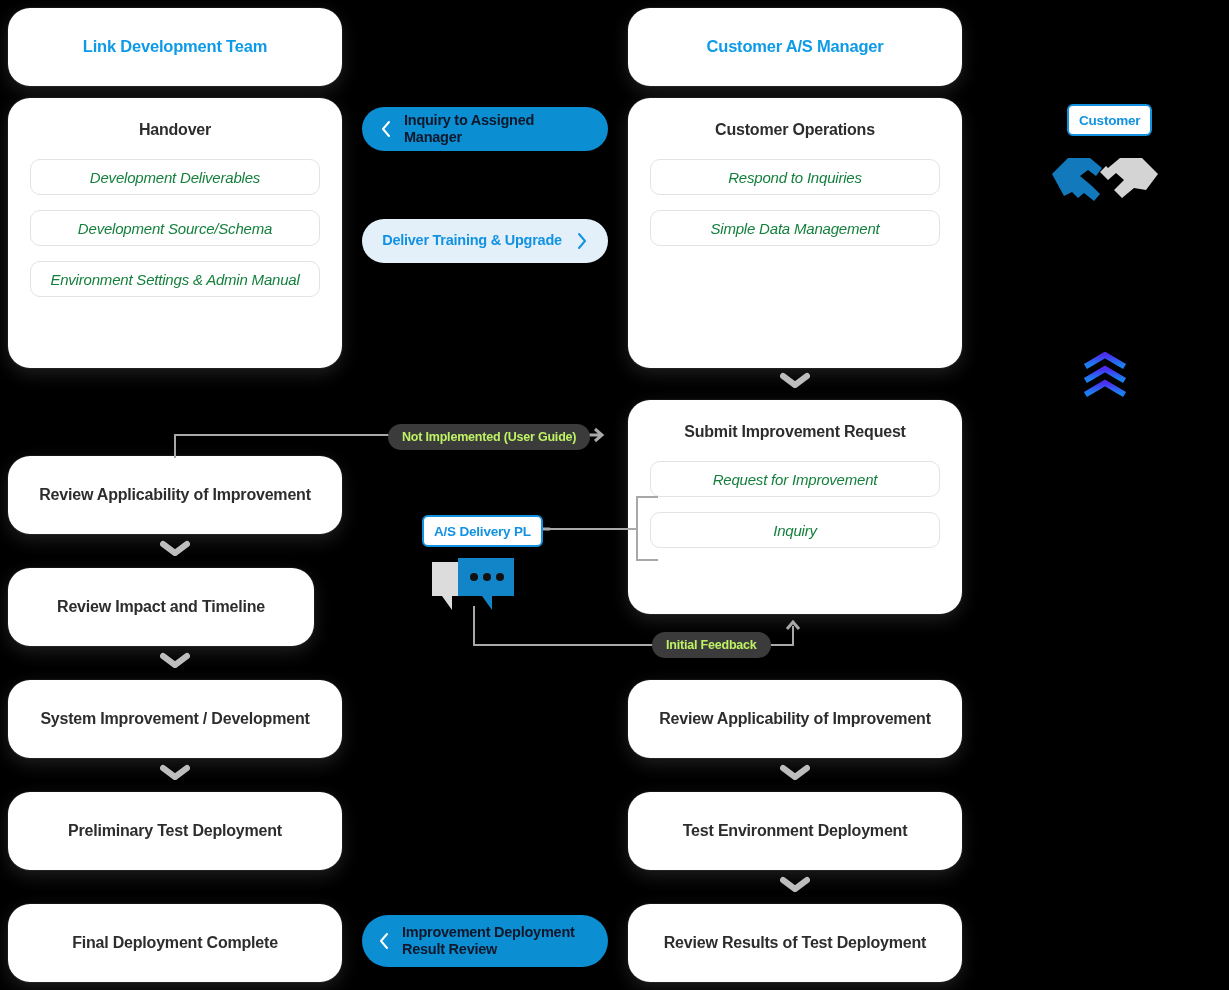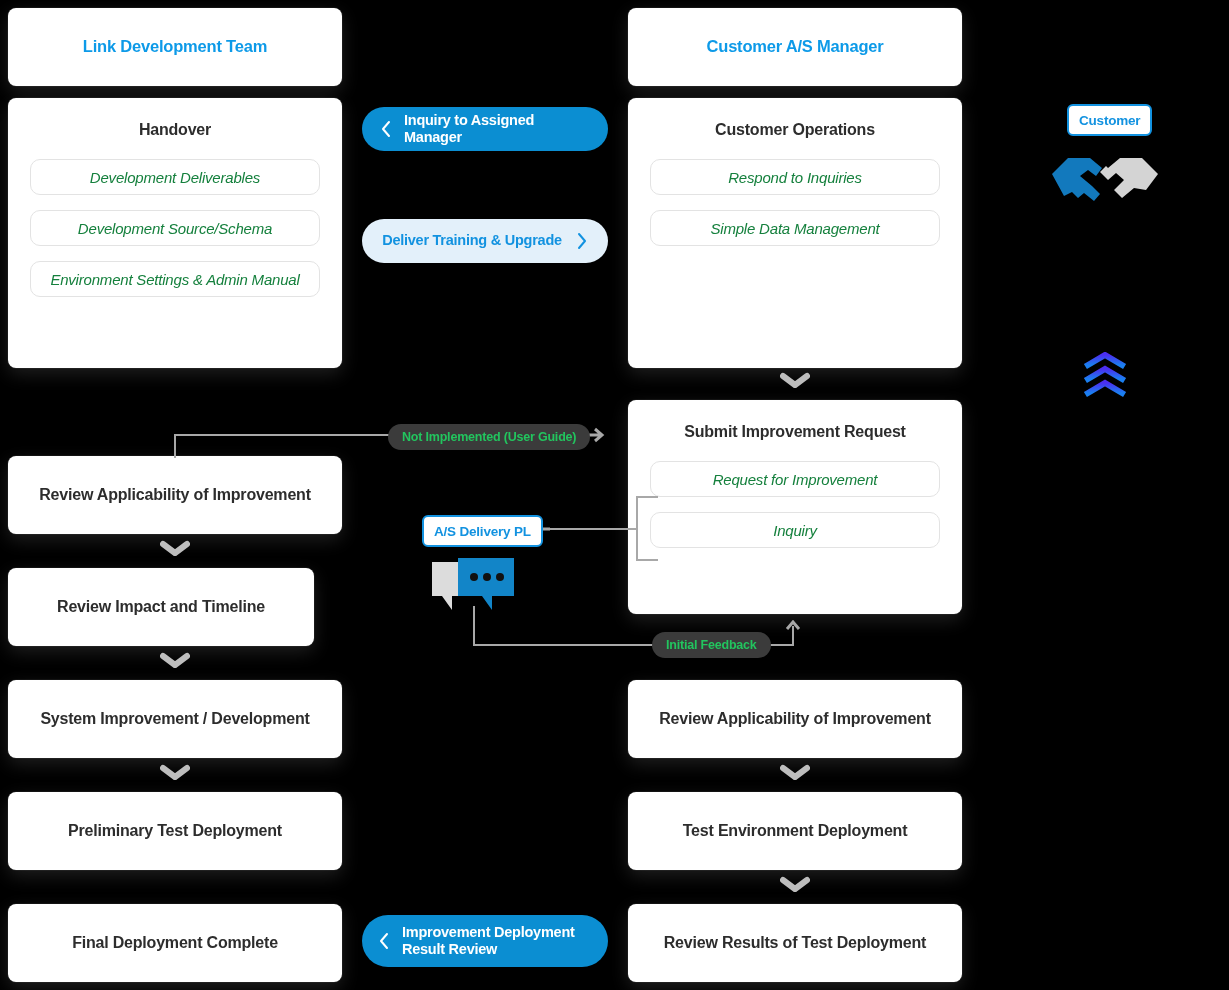--- a/index.html
+++ b/index.html
@@ -5,21 +5,21 @@
   html,body{margin:0;padding:0;background:#000;}
   body{
     width:1229px;height:990px;position:relative;overflow:hidden;
     font-family:"Liberation Sans", sans-serif;
     -webkit-font-smoothing:antialiased;
   }
   .stage{position:absolute;inset:0;}
 
   
   .card{
-    position:absolute;background:#fff;border-radius:8px;
+    position:absolute;background:#fff;border-radius:22px;
     box-shadow:0 0 0 1px rgba(255,255,255,.05), 0 6px 18px rgba(255,255,255,.12);
     display:flex;flex-direction:column;align-items:center;
   }
   .card-title{
     font-size:16px;font-weight:700;color:#2d2d2d;letter-spacing:-.2px;
     text-align:center;line-height:1.2;
   }
   .card-title.accent{color:#0d9ae8;font-size:16.5px;}
 
   
@@ -39,28 +39,28 @@
 
   
   .step-card{height:78px;justify-content:center;}
   .step-card .card-title{font-weight:700;font-size:16px;}
 
   
   .pill{
     position:absolute;border-radius:999px;display:flex;align-items:center;
     box-sizing:border-box;
   }
-  .pill.solid{background:#0b8ed2;color:#ffffff;}
+  .pill.solid{background:#0b8ed2;color:#0f172a;}
   .pill.light{background:#e3f0fa;color:#1292e0;}
   .pill .txt{font-size:14.5px;font-weight:700;letter-spacing:-.25px;line-height:1.2;}
   .pill .chev{flex:0 0 auto;display:flex;align-items:center;justify-content:center;}
 
   
   .tag{
-    position:absolute;background:#3b3b3b;color:#22c55e;border-radius:999px;
+    position:absolute;background:#3b3b3b;color:#bef264;border-radius:999px;
     font-size:12.5px;font-weight:700;letter-spacing:-.2px;
     display:flex;align-items:center;justify-content:center;
     padding:0 14px;height:26px;white-space:nowrap;z-index:5;
   }
 
   
   .badge{
     position:absolute;background:#fff;border:2px solid #1292e0;border-radius:6px;
     color:#1292e0;font-size:13.5px;font-weight:700;letter-spacing:-.2px;
     display:flex;align-items:center;justify-content:center;height:28px;padding:0 10px;

